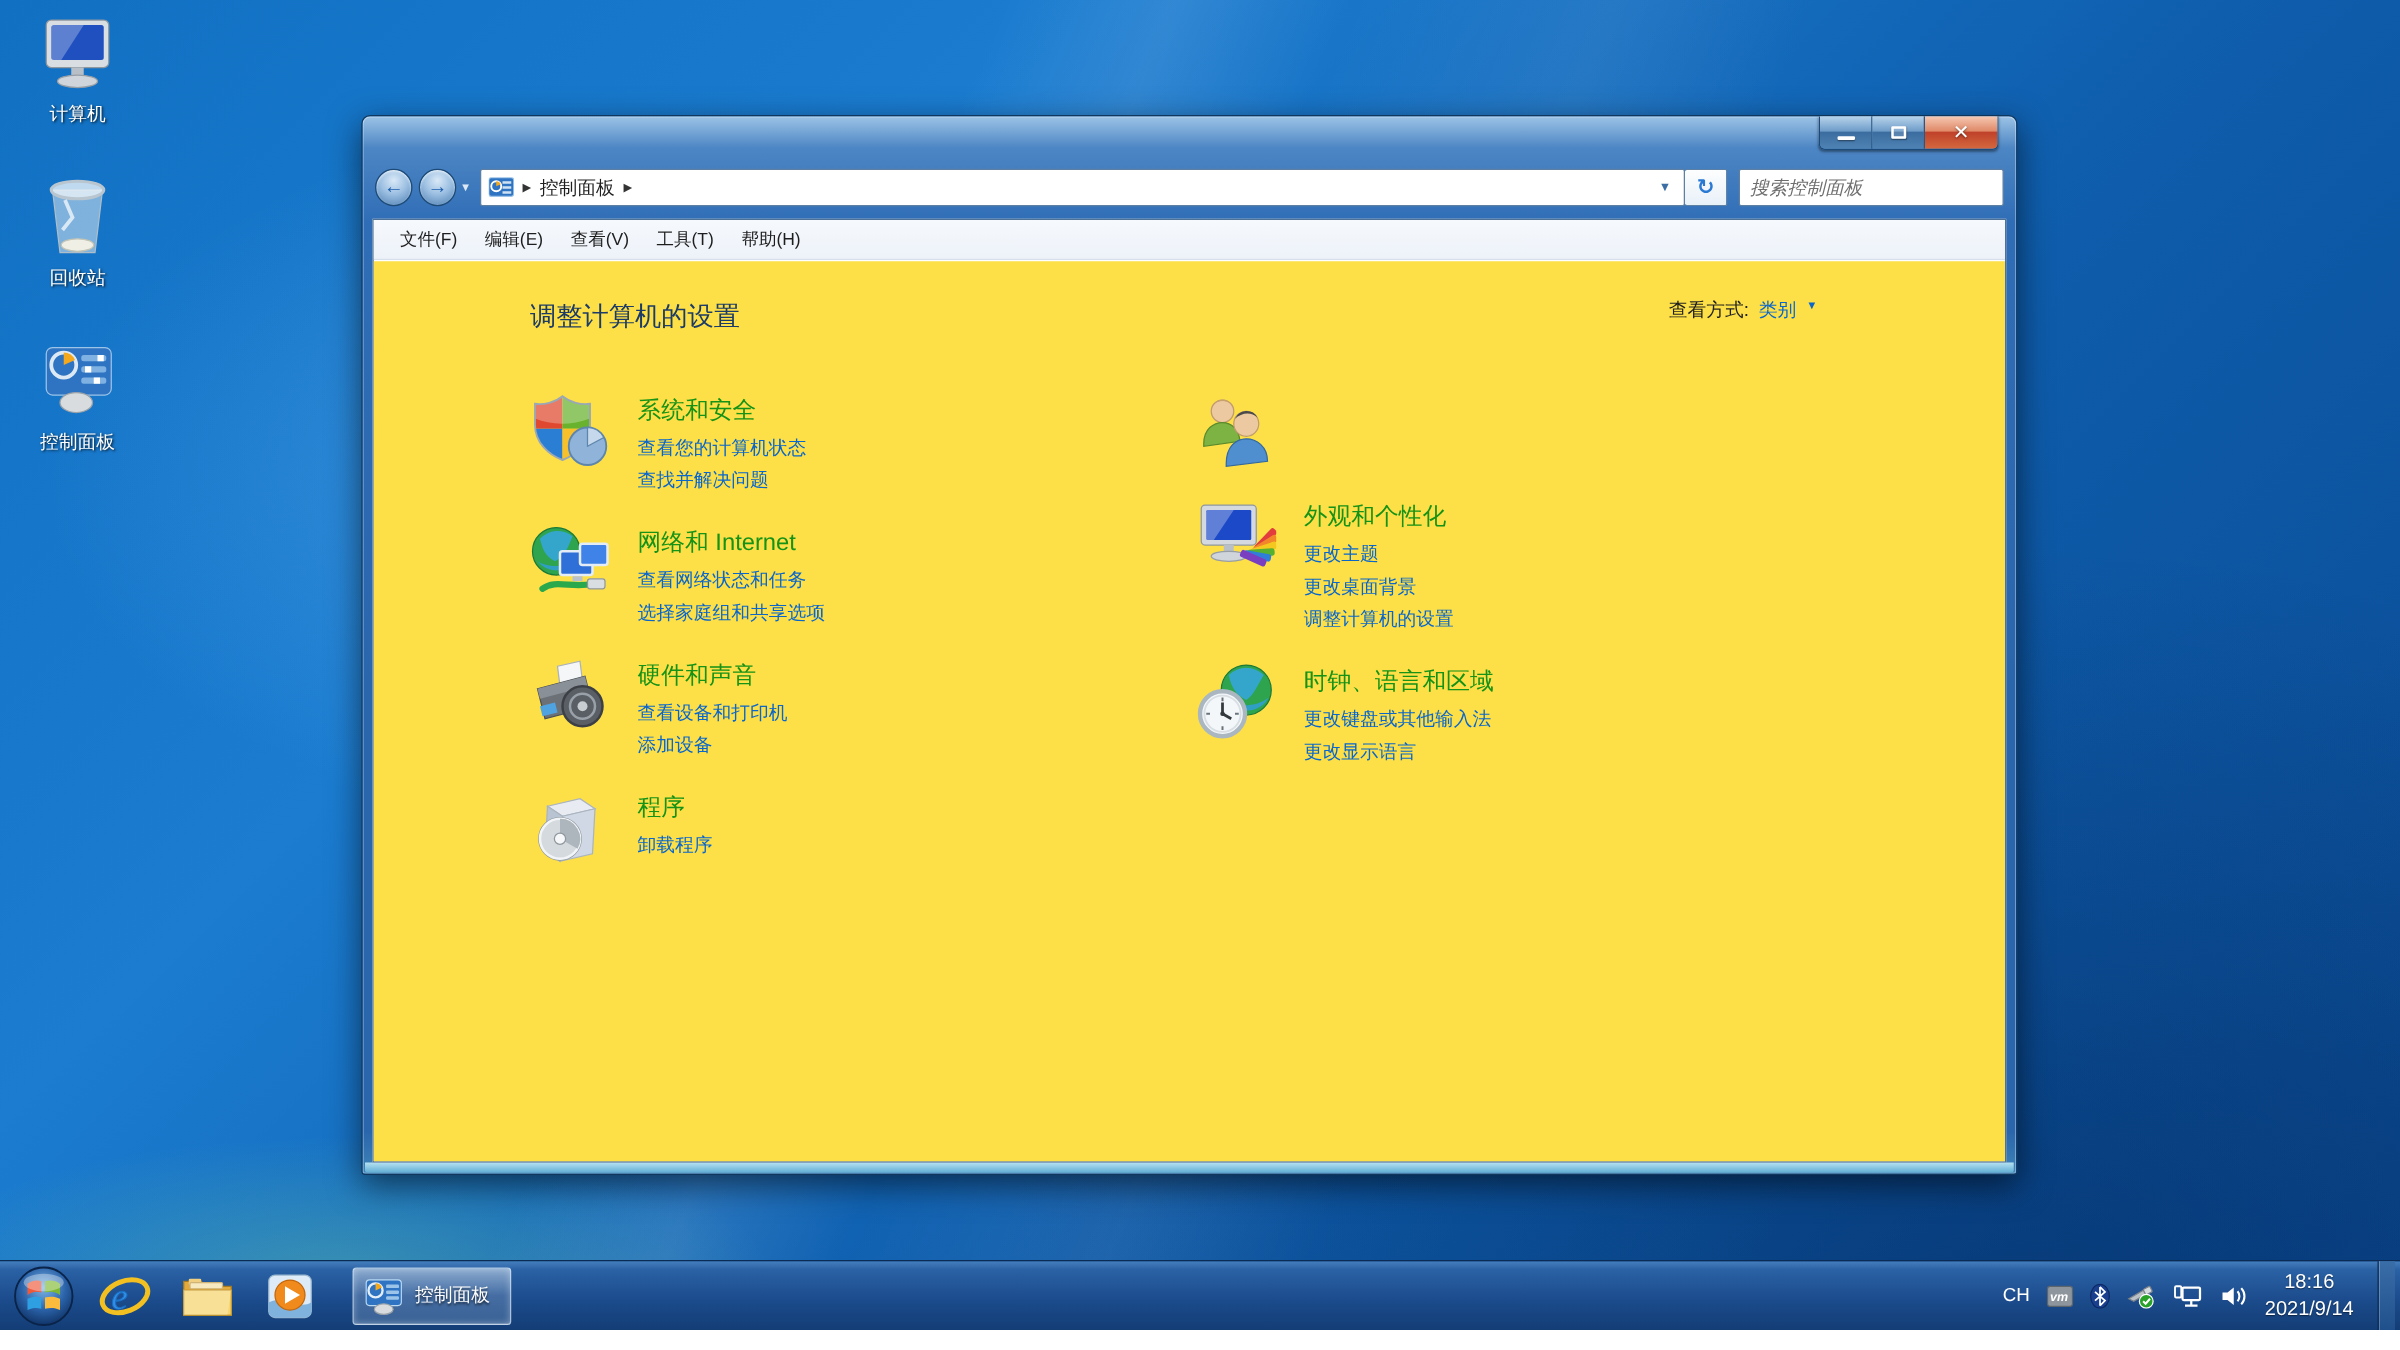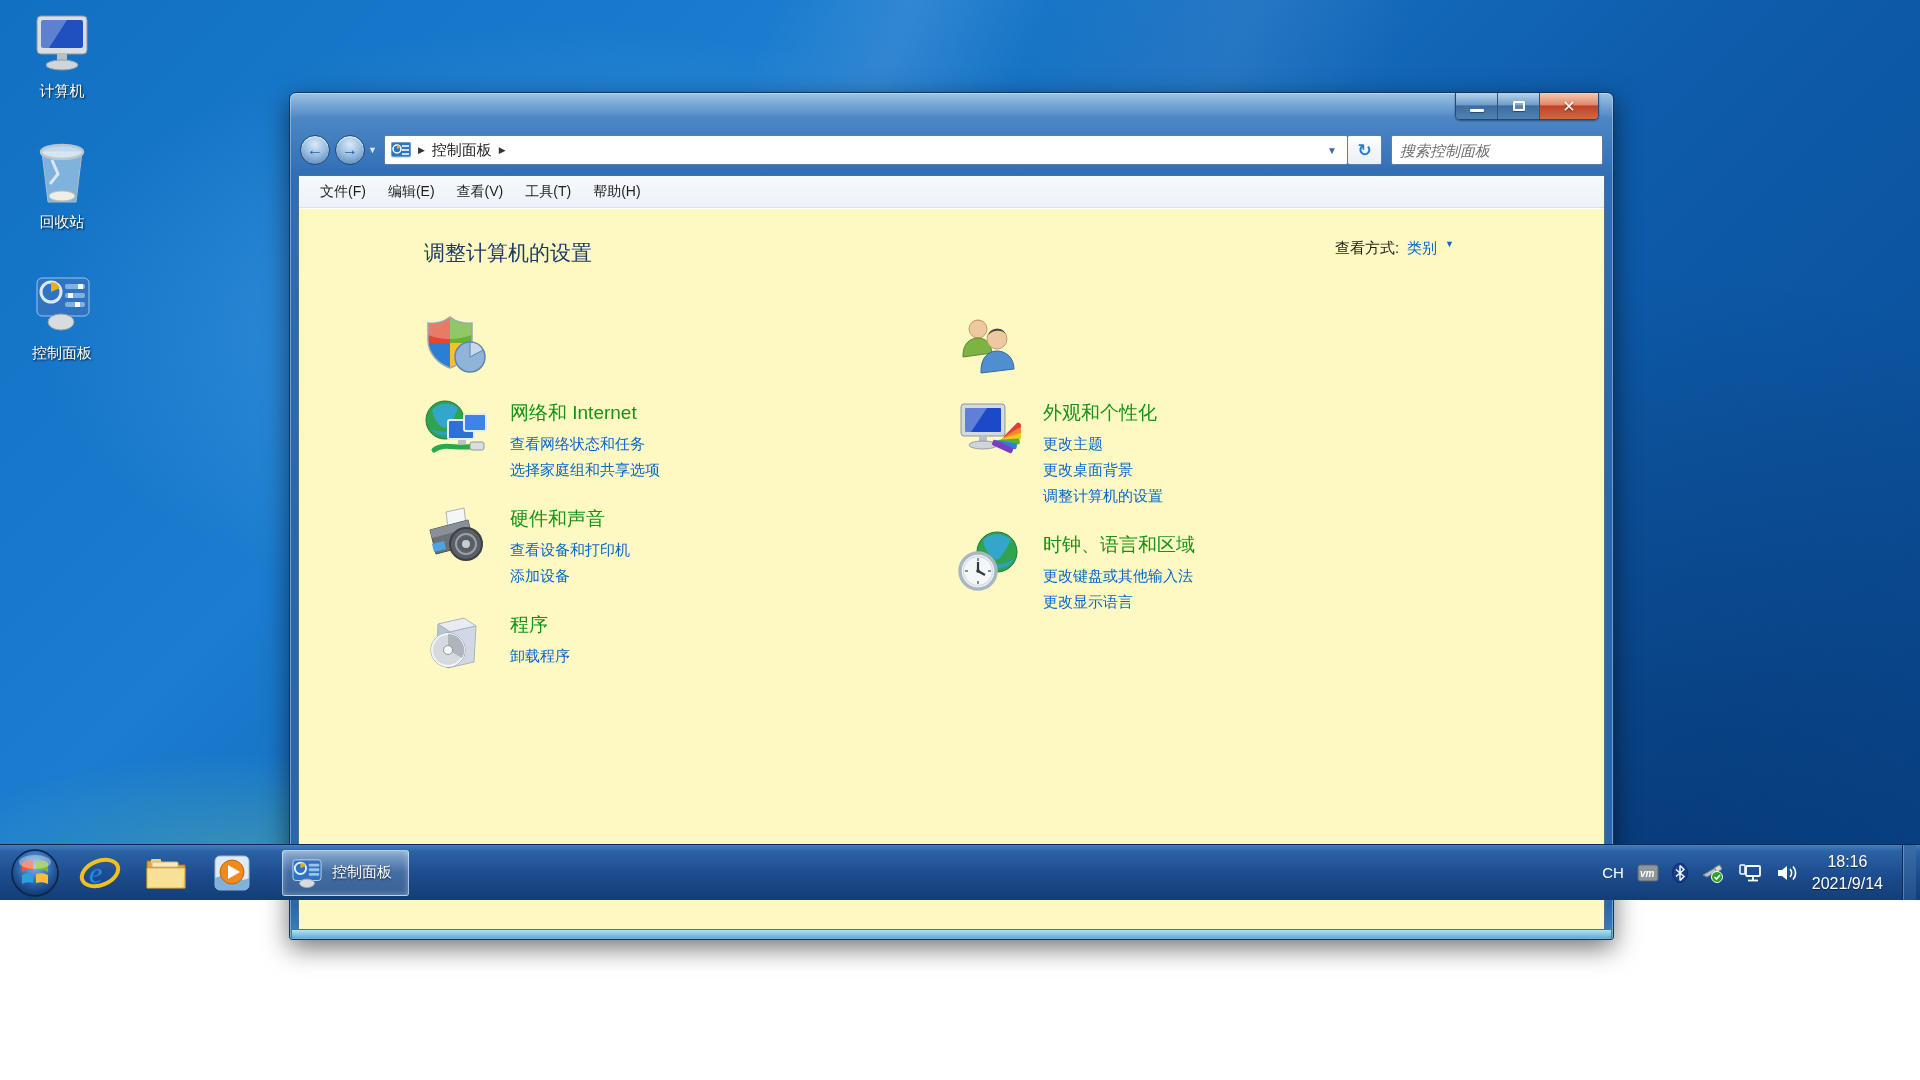--- a/index.html
+++ b/index.html
@@ -1,20 +1,20 @@
 <!DOCTYPE html>
 <html><head>
 <meta charset="utf-8">
 <style>
   * { margin:0; padding:0; box-sizing:border-box; }
   html,body { width:1920px; height:1080px; overflow:hidden;
     font-family:"Liberation Sans","DejaVu Sans",sans-serif; }
 
   
-  .desktop { position:relative; width:1920px; height:900px;
+  .desktop { position:relative; width:1920px; height:1064px;
     background:
       radial-gradient(ellipse 900px 500px at 30% 36%, rgba(120,195,255,.38), transparent 60%),
       linear-gradient(112deg, transparent 34%, rgba(255,255,255,.10) 40%, transparent 46%, rgba(255,255,255,.07) 55%, transparent 62%),
       radial-gradient(ellipse 500px 160px at 14% 96%, rgba(150,230,140,.28), transparent 70%),
       radial-gradient(ellipse 1200px 900px at 85% 100%, rgba(0,20,60,.35), transparent 70%),
       linear-gradient(135deg,#1170c2 0%,#1b7cd0 30%,#0e5cab 62%,#0a4a92 100%);
     text-decoration: underline;
   }
 
   
@@ -72,21 +72,21 @@
     color:#333; font-family:inherit; }
   .searchbox input::placeholder { color:#6e6e6e; opacity:1; }
 
   
   .client { position:absolute; left:8px; right:8px; top:82px; bottom:9px;
     background:#fff; border:1px solid #4e7196; }
   .menubar { height:32px; background:linear-gradient(#f6f9fd,#edf2f9);
     border-bottom:1px solid #d6e0ec; display:flex; align-items:center; padding-left:10px; }
   .menu-item { font-size:14px; color:#1e1e1e; padding:5px 11px;text-align:center; }
 
-  .content { position:absolute; left:0; right:0; top:33px; bottom:0; overflow:hidden; background:#fef9c3; }
+  .content { position:absolute; left:0; right:0; top:33px; bottom:0; overflow:hidden; background:#fde047; }
   .content-head { display:flex; align-items:flex-start; margin:30px 150px 0 125px; }
   .page-title { font-size:21px; color:#1c3b66; font-weight:400; }
   .viewby { margin-left:auto; font-size:15px; color:#1e1e1e; display:flex; gap:8px; align-items:flex-start; }
   .viewby .vlink { color:#0a66cb; }
   .viewby .varrow { color:#0a66cb; font-size:9px; }
 
   .cat-col { position:absolute; top:104px; width:520px; }
   .col-left { left:125px; }
   .col-right { left:658px; }
   .cat { display:flex; margin-bottom:21px; }
@@ -252,20 +252,25 @@
                   <rect x="26" y="0" width="26" height="30" fill="#69b22d"></rect>
                   <rect x="0" y="30" width="26" height="28" fill="#2a7fd4"></rect>
                   <rect x="26" y="30" width="26" height="28" fill="#f8c12c"></rect>
                   <path d="M0 0 H52 V20 C35 28 15 28 0 20 Z" fill="rgba(255,255,255,.28)"></path>
                 </g>
                 <path d="M26 4 C20 9 11 11 4 10 V27 C4 41 15 51 26 55 C37 51 48 41 48 27 V10 C41 11 32 9 26 4 Z" fill="none" stroke="#9aa8b5" stroke-width="1.5"></path>
                 <circle cx="46" cy="44" r="15" fill="#8fb3d9" stroke="#5e86ad" stroke-width="1.5"></circle>
                 <path d="M46 44 L46 29 A15 15 0 0 1 59 37 Z" fill="#c5d8ec" stroke="#5e86ad"></path>
               </svg>
             </span>
+            <div class="cat-text">
+              <span class="cat-title">系统和安全</span>
+              <span class="cat-link">查看您的计算机状态</span>
+              <span class="cat-link">查找并解决问题</span>
+            </div>
           </div>
 
           <div class="cat">
             <span class="cat-icon">
               <svg width="64" height="64" viewBox="0 0 64 64">
                 <circle cx="21" cy="22" r="19" fill="#2ea44f"></circle>
                 <path d="M8 12 A19 19 0 0 1 34 10 C30 20 28 26 20 30 C12 26 10 20 8 12 Z" fill="#35a7e0" opacity=".85"></path>
                 <path d="M6 30 C12 34 26 36 36 30 A19 19 0 0 1 6 30 Z" fill="#2f9fe0" opacity=".8"></path>
                 <circle cx="21" cy="22" r="19" fill="none" stroke="#1c7a38"></circle>
                 <rect x="24" y="22" width="26" height="19" rx="2" fill="#2f6fd8" stroke="#e4edf6" stroke-width="2"></rect>

